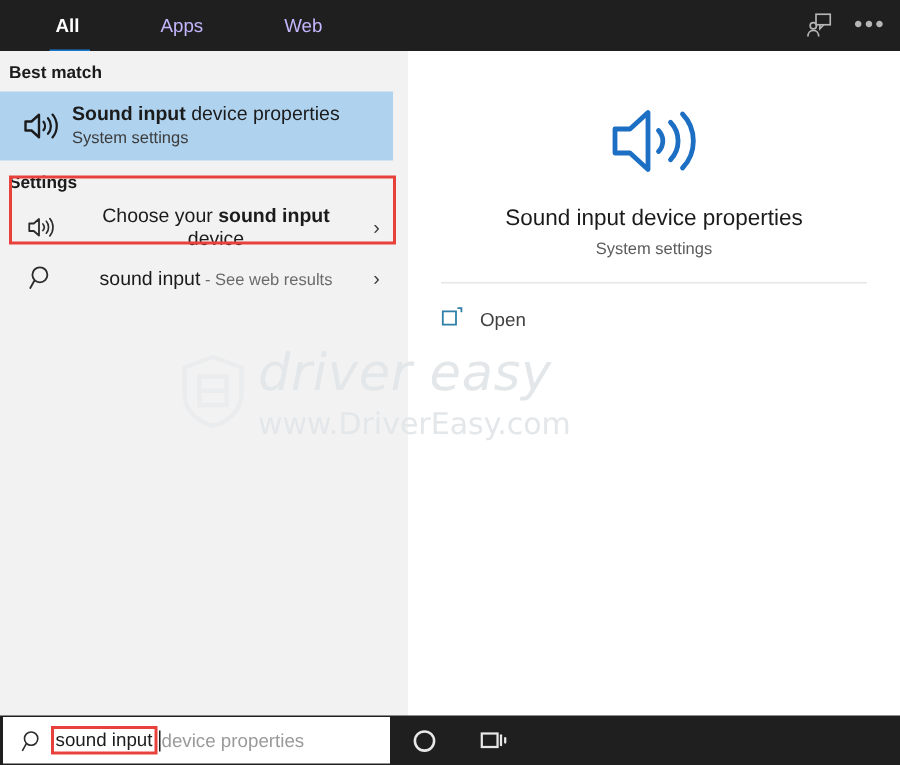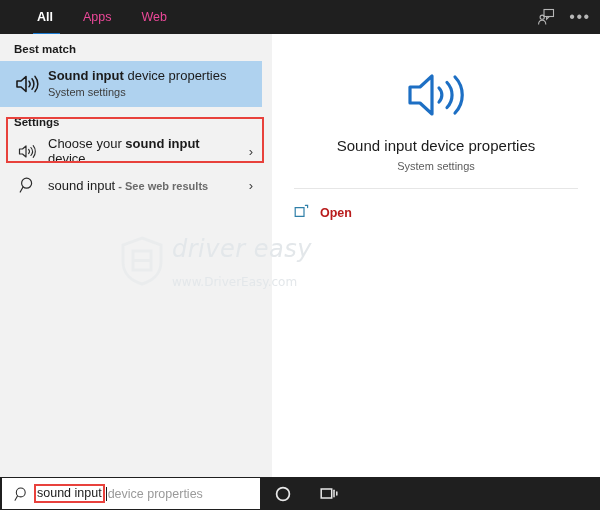--- a/index.html
+++ b/index.html
@@ -26,24 +26,24 @@
   .header {
     position: absolute;
     left: 0; top: 0;
     width: 600px; height: 34px;
     background: #1f1f1f;
     display: flex;
     align-items: center;
     box-sizing: border-box;
     padding-left: 22px;
   }
-  .tabs { display: flex; align-items: center; height: 34px; }
+  .tabs { display: flex; align-items: center; height: 34px; gap: 24px; }
   .tab {
     position: relative;
-    color: #ec4899;
+    color: #c4b5fd;
     font-size: 12.5px;
     padding: 0 15px;
     height: 34px;
     line-height: 34px;
     white-space: nowrap;
     cursor: default;
   }
   .tab.active { color: #ffffff; font-weight: bold; }
   .tab.active .tab-underline {
     position: absolute;
@@ -98,21 +98,21 @@
     position: absolute;
     left: 8px; top: 6px;
     width: 312px; height: 430px;
     background: #ffffff;
   }
 
   .section-title {
     font-size: 11.5px;
     font-weight: bold;
     color: #1b1b1b;
-    padding: 9px 0 6px 14px;
+    padding: 9px 0 6px 6px;
   }
 
   
   .best-row-wrap { position: relative; padding: 0 10px 0 0; }
   .best-row {
     position: relative;
     margin-left: 0;
     width: 262px;
     height: 46px;
     background: #afd2ef;
@@ -139,28 +139,29 @@
 
   
   .result-row {
     display: flex;
     align-items: center;
     width: 262px;
     height: 34px;
     box-sizing: border-box;
     padding-left: 8px;
     cursor: default;
+    text-align: center;
   }
   .result-icon { width: 40px; display: flex; align-items: center; justify-content: center; }
   .result-label { font-size: 13px; color: #1b1b1b; flex: 1; }
   .result-label b { font-weight: bold; }
   .chev { width: 22px; display: flex; align-items: center; justify-content: center; color: #3b3b3b; font-size: 13px; }
 
   .web-query { font-size: 13px; color: #1b1b1b; }
-  .web-suffix { font-size: 11px; color: #6a6a6a; font-weight: bold; }
+  .web-suffix { font-size: 11px; color: #6a6a6a; }
 
   
   .preview-top {
     position: relative;
     height: 150px;
     display: flex;
     flex-direction: column;
     align-items: center;
     justify-content: center;
   }
@@ -175,44 +176,44 @@
   }
   .open-row {
     position: absolute;
     left: 14px; top: 160px;
     display: flex;
     align-items: center;
     gap: 10px;
     height: 26px;
     cursor: default;
   }
-  .open-label { font-size: 12.5px; color: #b91c1c; font-weight: bold; }
+  .open-label { font-size: 12.5px; color: #404040; }
 
   
   .watermark {
     position: absolute;
     left: 120px; top: 198px;
     width: 360px; height: 62px;
     display: flex;
     align-items: center;
     pointer-events: none;
     z-index: 3;
   }
   .wm-mark { margin-right: 8px; opacity: .5; }
   .wm-text { display: flex; flex-direction: column; }
   .wm-title {
-    font-size: 24px;
+    font-size: 34px;
     color: #e3e7ea;
     letter-spacing: .5px;
     line-height: 30px;
     font-style: italic;
     font-family: "DejaVu Sans", sans-serif;
   }
   .wm-sub {
-    font-size: 12px;
+    font-size: 20px;
     color: #e3e7ea;
     line-height: 20px;
     margin-top: 8px;
     font-family: "DejaVu Sans", sans-serif;
   }
 
   
   .taskbar {
     position: absolute;
     left: 0; top: 477px;

